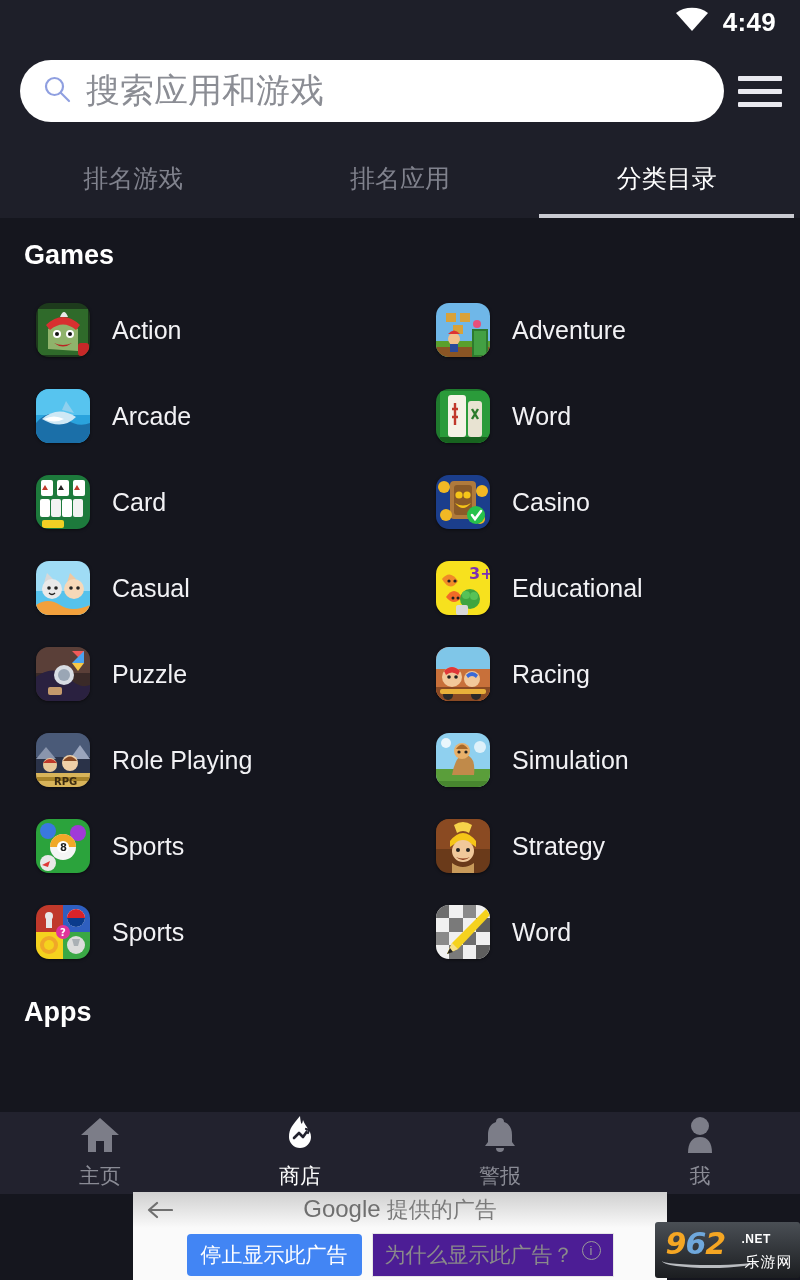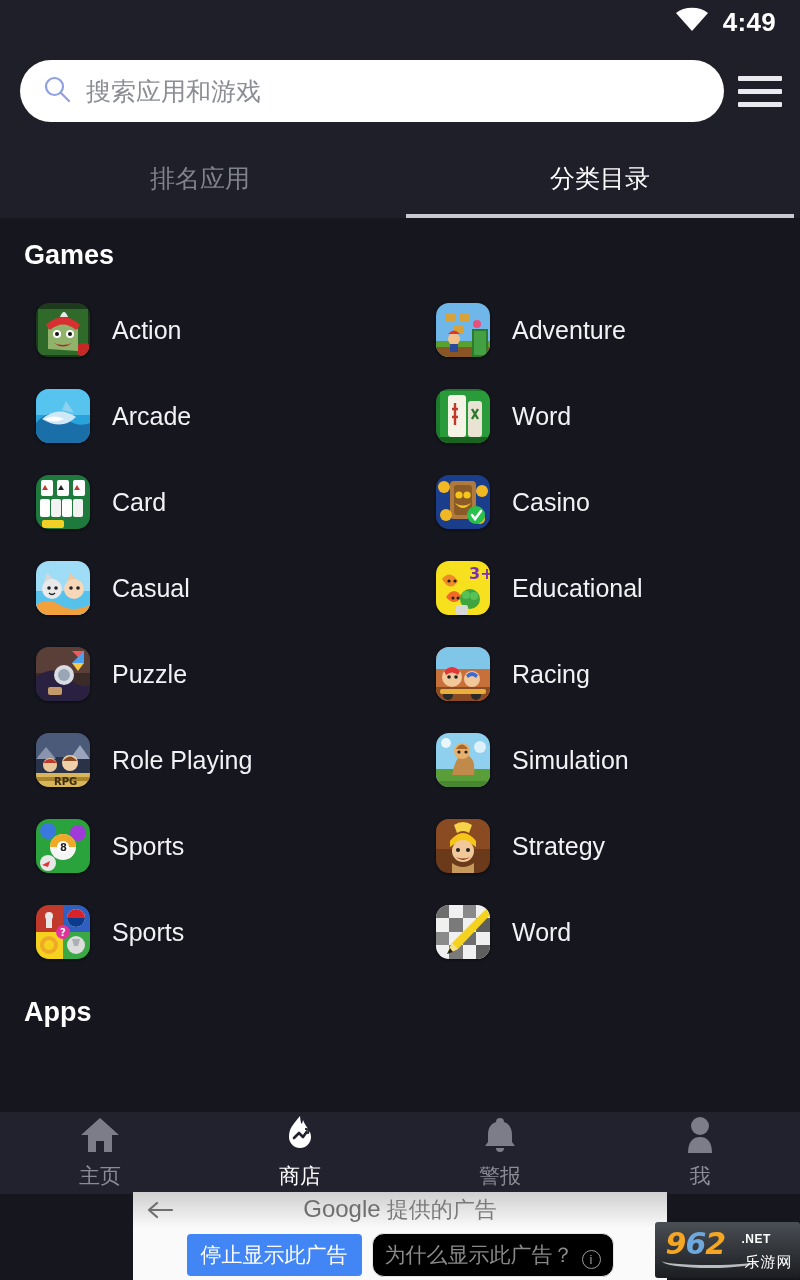--- a/index.html
+++ b/index.html
@@ -25,21 +25,21 @@
     background:#1e1f29;
     padding:0 18px 0 20px;
     height:94px;
     display:flex; align-items:center; gap:14px;
   }
   .searchbar{
     flex:1; height:62px; background:#ffffff; border-radius:32px;
     display:flex; align-items:center; padding:0 22px; gap:14px;
   }
   .search-ico{ flex:0 0 auto; }
-  .search-ph{ color:#8b8d94; font-size:25px; }
+  .search-ph{ color:#8b8d94; font-size:34px; }
   .hamburger{
     width:44px; height:44px; display:flex; flex-direction:column;
     justify-content:center; gap:8px; cursor:pointer; flex:0 0 auto;
   }
   .hamburger span{ display:block; height:5px; width:44px; background:#e9e9ef; border-radius:1px; }
 
   
   .tabs{
     background:#1e1f29; height:80px; display:flex; align-items:stretch;
     border-bottom:0;
@@ -106,23 +106,23 @@
     position:absolute; left:0; right:0; text-align:center;
     font-size:22px; color:#7b7b7b; pointer-events:none;
   }
   .adtitle b{ color:#6f6f6f; font-weight:normal; font-size:24px; }
   .adbtns{ display:flex; align-items:center; justify-content:center; gap:10px; padding-top:5px;}
   .btn-blue{
     background:#4285f4; color:#ffffff; font-size:21px;
     padding:7px 14px; border-radius:4px; cursor:pointer; white-space:nowrap;
   }
   .btn-white{
-    background:#000000; color:#8a8a8a; font-size:21px;
-    padding:7px 12px; border-radius:12px; cursor:pointer;
-    display:flex; align-items:flex-end; gap:8px; white-space:nowrap;
+    background:#4c1d95; color:#8a8a8a; font-size:21px;
+    padding:7px 12px; border-radius:0; cursor:pointer;
+    display:flex; align-items:flex-start; gap:8px; white-space:nowrap;
     border:1px solid #e6e6e6;
   }
   .info-c{
     width:19px;height:19px;border-radius:50%;border:1.5px solid #9a9a9a;
     display:inline-flex;align-items:center;justify-content:center;
     font-size:13px;color:#9a9a9a;
   }
 
   
   .watermark{
@@ -173,20 +173,23 @@
     <span class="search-ph">搜索应用和游戏</span>
   </div>
   <div class="hamburger">
     <span></span>
       <span></span>
       <span></span>
   </div>
 </div>
 
 <div class="tabs">
+  <div class="tab">
+    <span>排名游戏</span>
+  </div>
   <div class="tab">
     <span>排名应用</span>
   </div>
   <div class="tab active">
     <span>分类目录</span>
   </div>
 </div>
 
 <div class="content">
 

